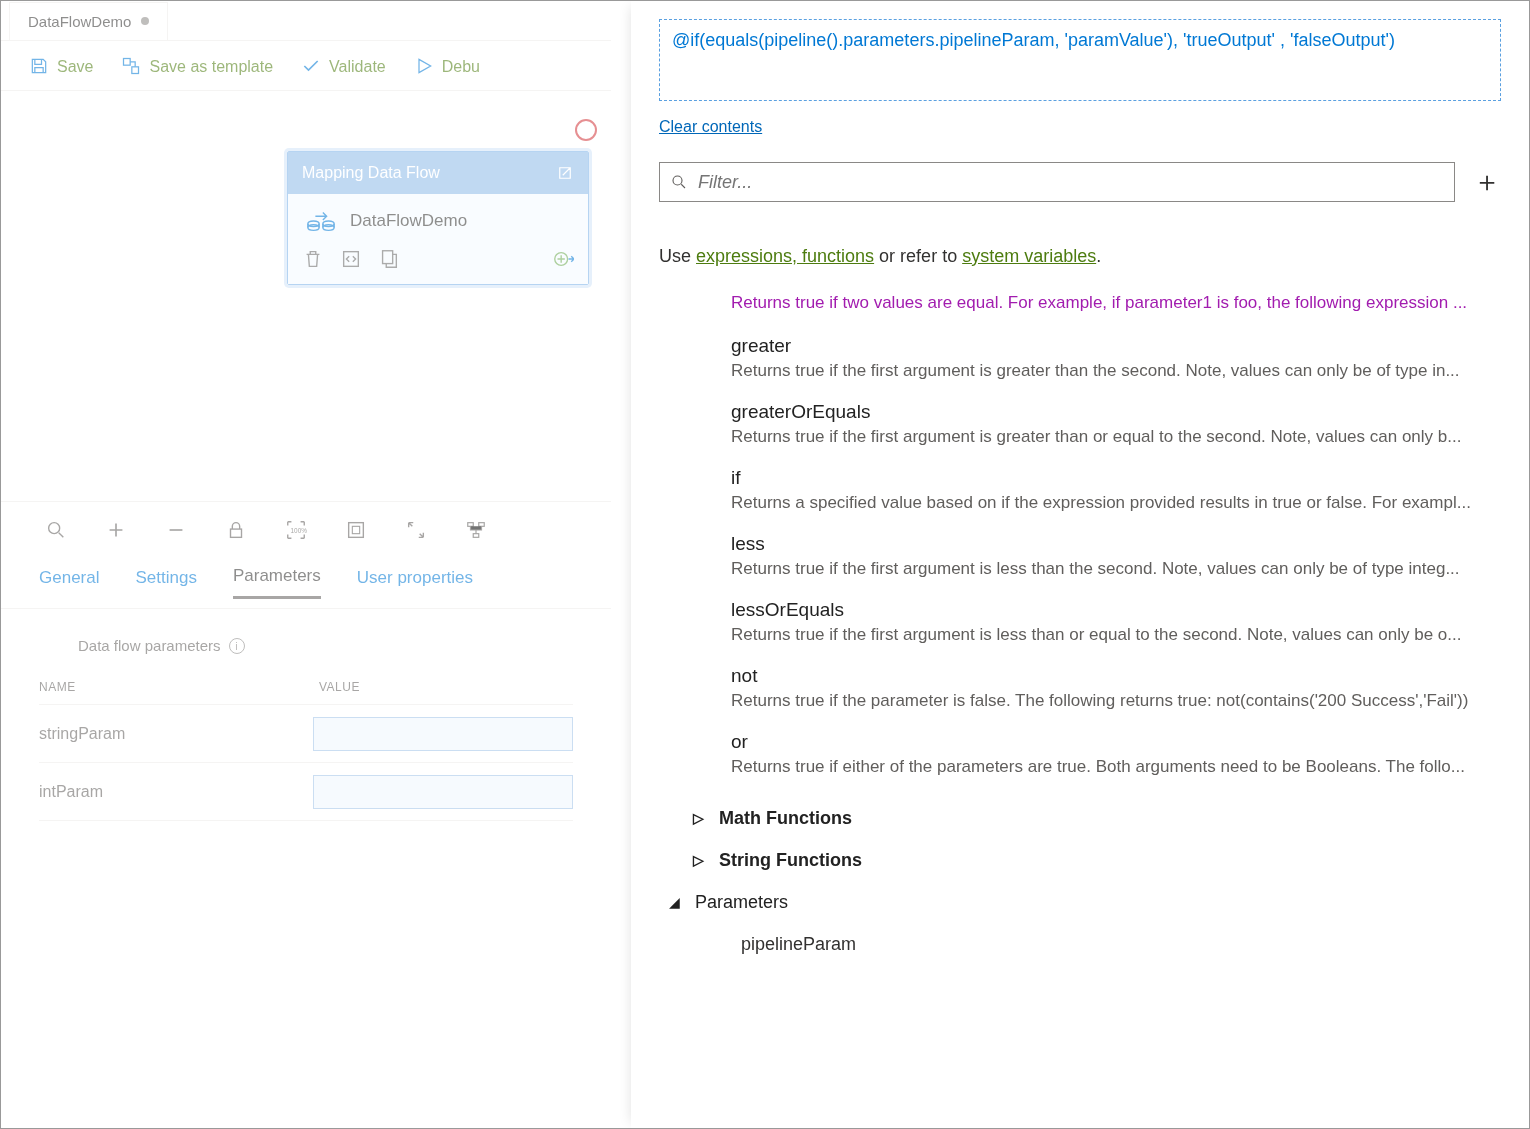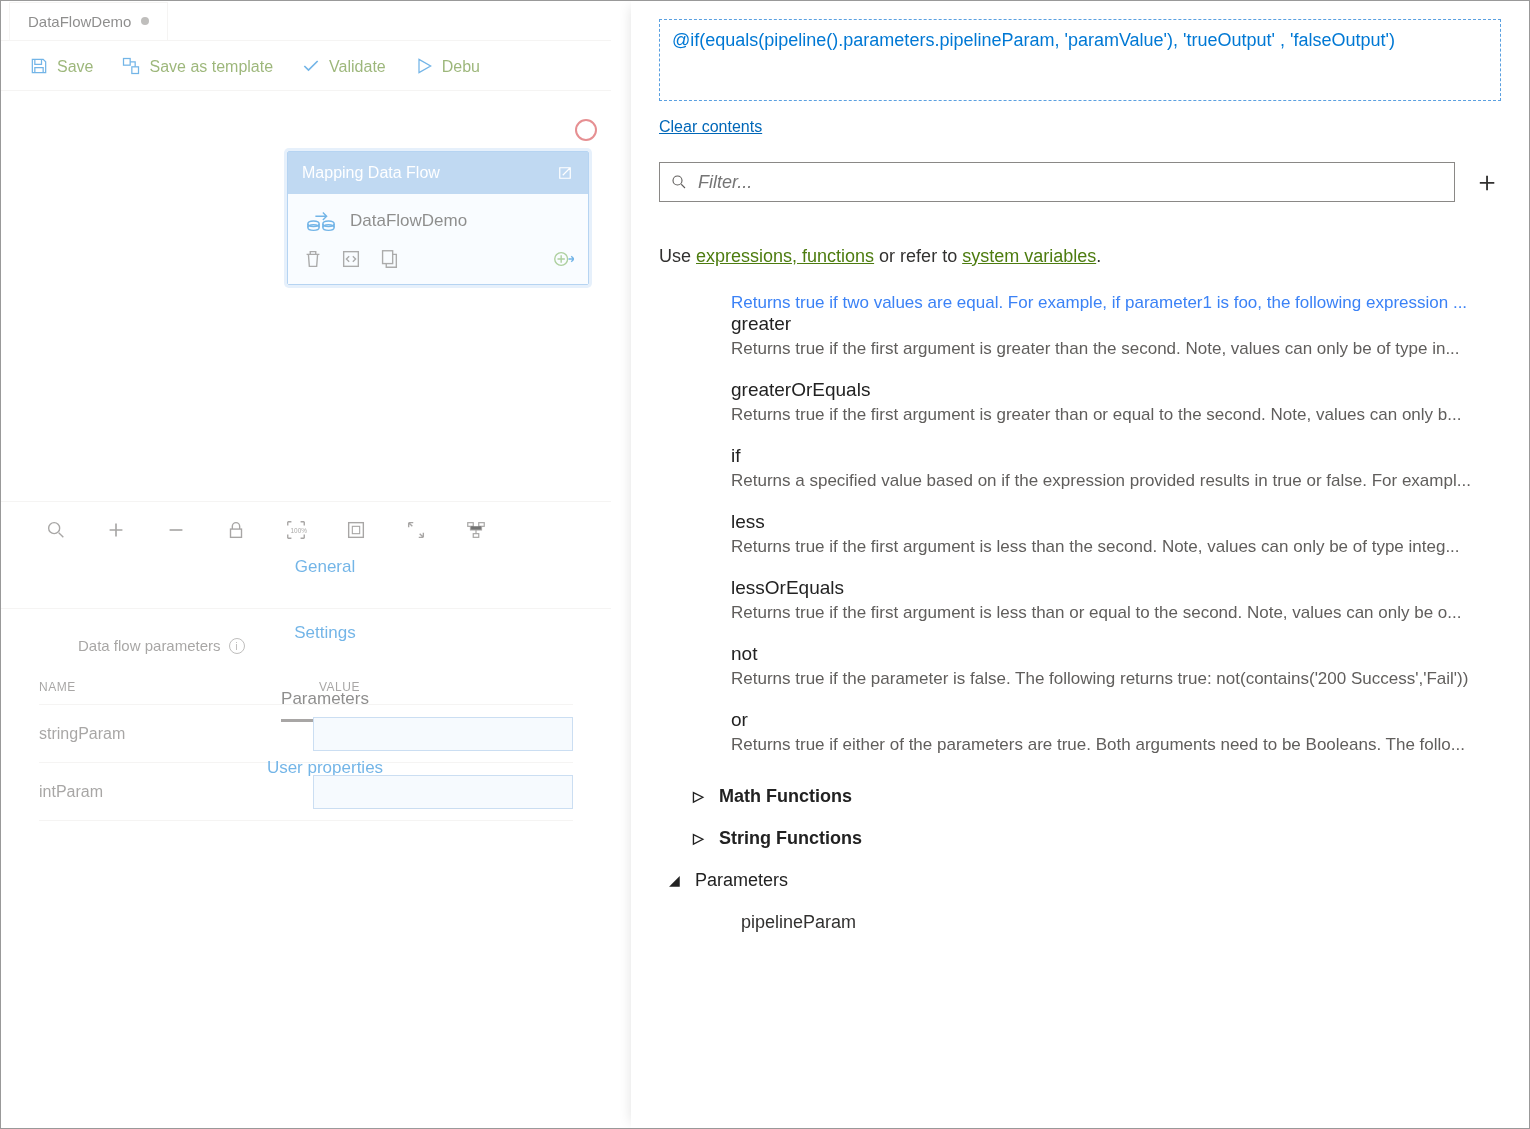--- a/index.html
+++ b/index.html
@@ -73,21 +73,21 @@
   .node-footer .grp { display:flex; gap:16px; }
   .node-footer svg { width:22px; height:22px; color:#666; }
   .canvas-toolbar {
     height:56px; display:flex; align-items:center; gap:38px;
     padding-left:44px; color:#605e5c;
     border-top:1px solid #edebe9;
   }
   .canvas-toolbar svg { width:22px; height:22px; }
   .panel-tabs {
     height:52px; display:flex; align-items:center; gap:36px;
-    padding-left:38px; font-size:17px; border-bottom:1px solid #edebe9;flex-direction:column;
+    padding-left:38px; font-size:17px; border-bottom:1px solid #edebe9;
   }
   .panel-tabs .pt { color:#0078d4; padding-bottom:10px; }
   .panel-tabs .pt.active { color:#323130; border-bottom:3px solid #605e5c; font-weight:400; }
   .section-label { padding:28px 0 0 38px; font-size:15px; color:#605e5c; display:flex; align-items:center; gap:8px;margin-left:39px; }
   .info-circle { width:16px; height:16px; border:1px solid #8a8886; border-radius:50%; font-size:11px; display:flex;align-items:center;justify-content:center;color:#8a8886;}
   .ptable { margin:16px 38px 0; }
   .ptable .hdr { display:flex; padding:10px 0; font-size:12px; color:#605e5c; letter-spacing:0.5px; border-bottom:1px solid #edebe9; }
   .ptable .hdr .c1 { width:280px; }
   .ptable .row { display:flex; align-items:center; height:58px; border-bottom:1px solid #edebe9; }
   .ptable .row .c1 { width:280px; font-size:16px; color:#605e5c; }
@@ -112,21 +112,21 @@
     background:#fff;
   }
   .clear-link { display:inline-block; margin-top:14px; font-size:16px; color:#0067b8; }
   .filter-row { display:flex; align-items:center; gap:18px; margin-top:26px; }
   .filter-box { flex:1; height:40px; border:1px solid #8a8886; display:flex; align-items:center; padding:0 10px; gap:10px; }
   .filter-box input { flex:1; border:none; outline:none; font-size:18px; font-style:italic; color:#000000; }
   .plus { font-size:28px; color:#323130; line-height:1; }
   .hint { margin-top:44px; font-size:18px; color:#323130; }
   .hint a { color:#4d7c0f; text-decoration:underline; }
   .func-list { margin-top:26px; padding-left:72px; }
-  .func-desc-only { font-size:17px; color:#3b82f6; overflow:hidden; text-overflow:ellipsis; white-space:nowrap; }
+  .func-desc-only { font-size:17px; color:#a21caf; margin-bottom:22px; overflow:hidden; text-overflow:ellipsis; white-space:nowrap; }
   .func-item { margin-bottom:20px; }
   .func-item .fname { font-size:19px; color:#222; margin-bottom:4px; }
   .func-item .fdesc { font-size:17px; color:#605e5c; overflow:hidden; text-overflow:ellipsis; white-space:nowrap; }
   .tree { margin-top:10px; padding-left:34px; }
   .tree-node { display:flex; align-items:center; gap:10px; height:42px; font-size:18px; color:#222; font-weight:600; }
   .tree-node.normal { font-weight:400; }
   .tree-node .tri { font-size:14px; width:16px; display:inline-block; }
   .tree-child { padding-left:48px; height:42px; display:flex; align-items:center; font-size:18px; color:#323130; }
 </style>
 </head>

